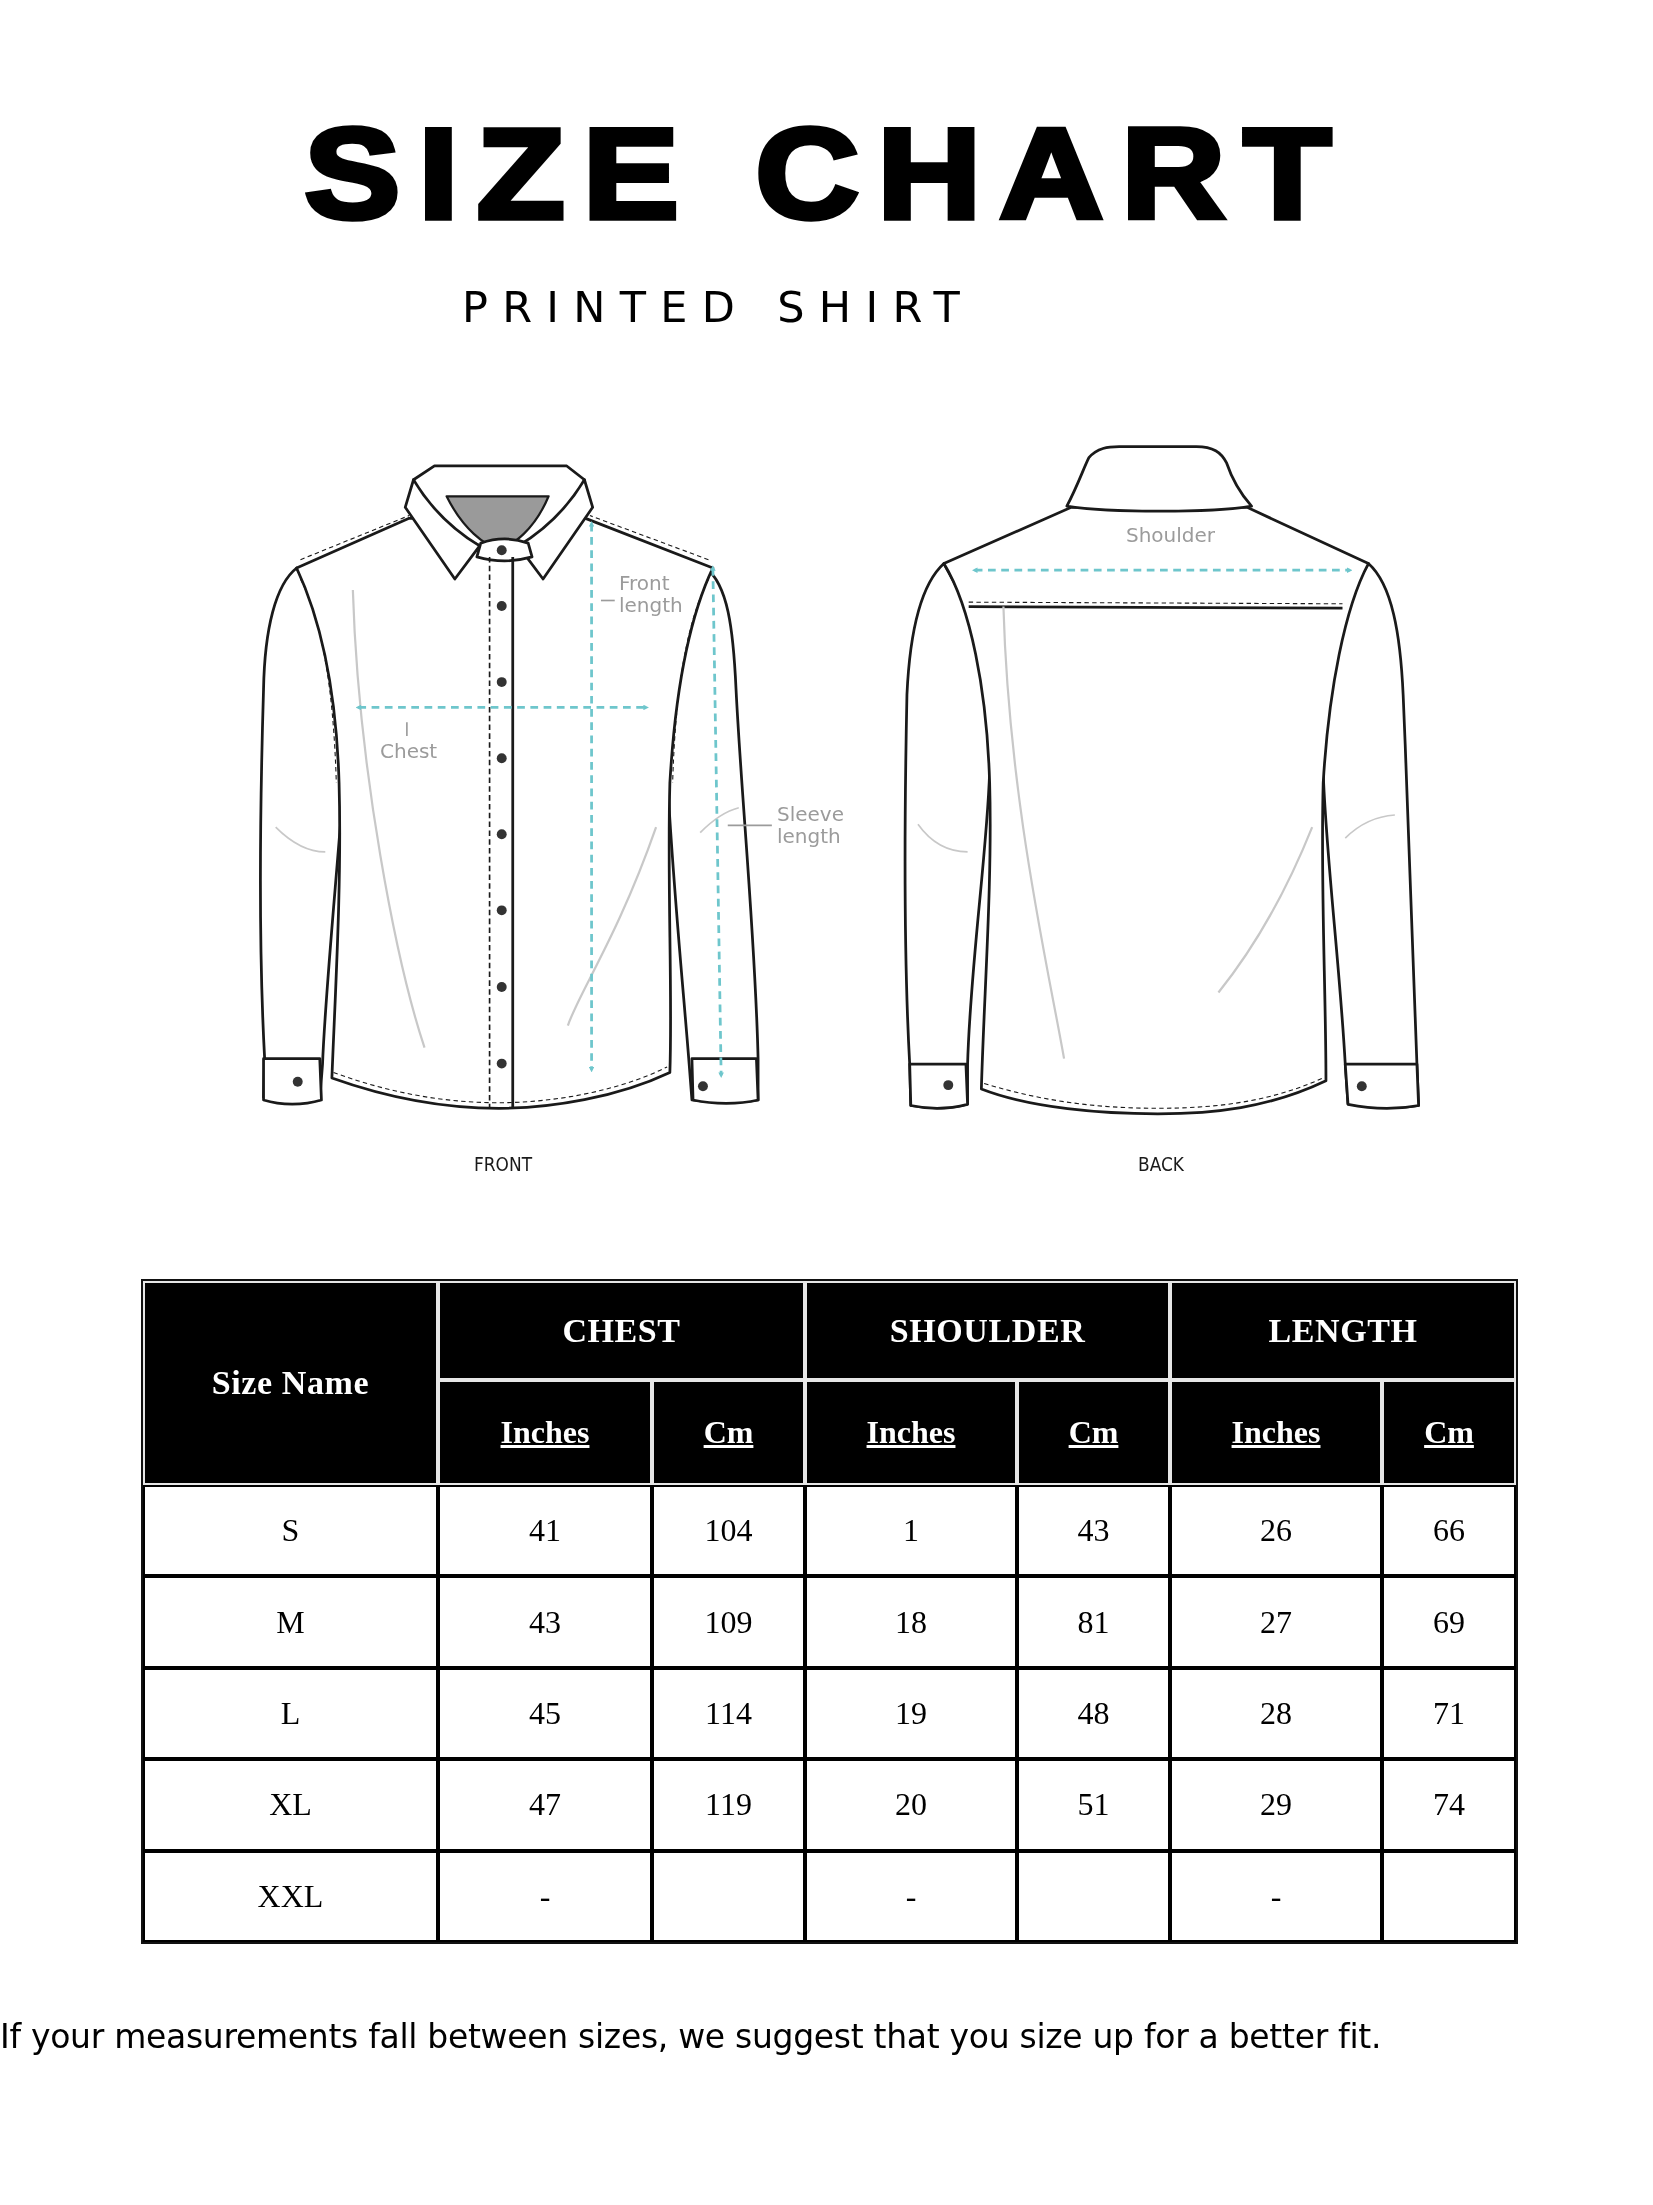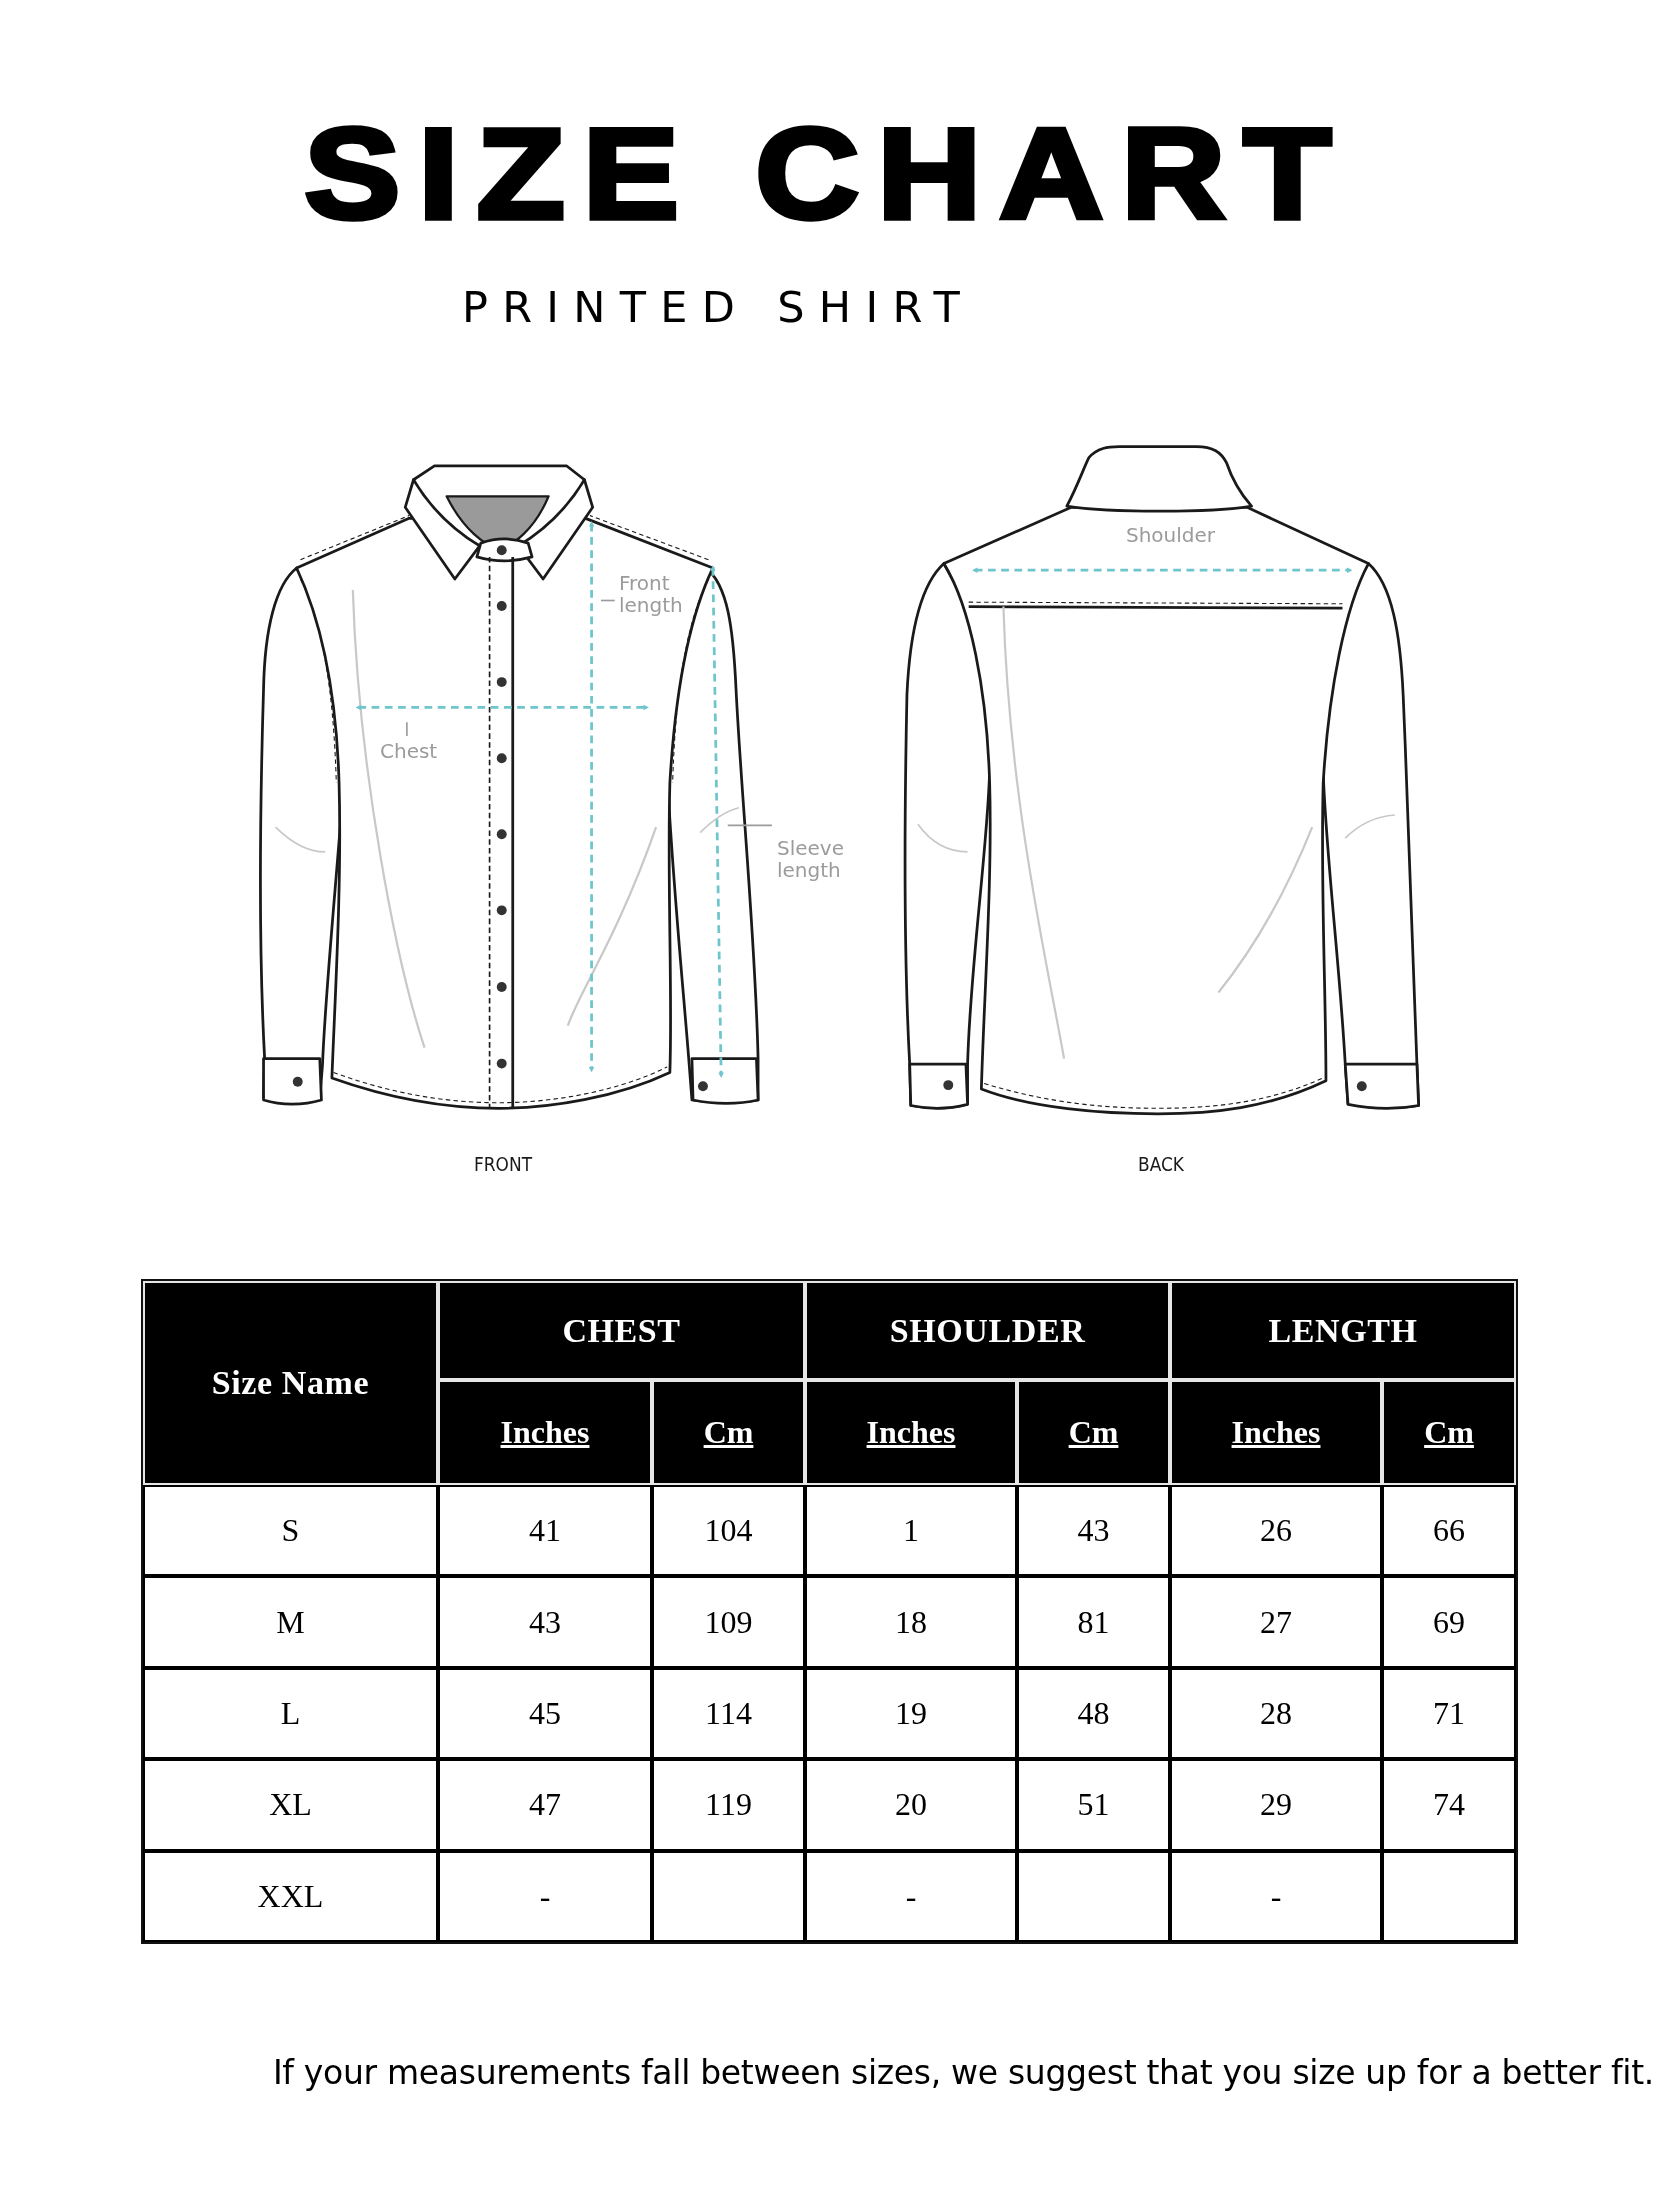--- a/index.html
+++ b/index.html
@@ -34,24 +34,23 @@
     background: #000; color: #fff; font-weight: 700;
     border: 2.2px solid #e6e6e6; font-size: 33px; padding: 0; text-align: center;
   }
   .size-table th.group { height: 95px; font-size: 34px; letter-spacing: 0.6px; }
   .size-table th.unit { height: 101px; font-size: 32px; text-decoration: underline; }
   .size-table td {
     border: 2.8px solid #000; text-align: center; font-size: 32px; font-weight: 400;
     height: 87px; padding: 0; color: #000;
   }
   .footer {
-    position: absolute; left: 0; width: 1654px; top: 2012px; text-align: right;
+    position: absolute; left: 0; width: 1654px; top: 2012px; text-align: left;
     font-family: "DejaVu Sans", sans-serif; font-size: 33px; line-height: 50px; color: #000;
     letter-spacing: -0.3px;
-    margin-top: 36px;
   }
 </style>
 </head>
 <body>
 
 <div class="title">SIZE CHART</div>
 <div class="subtitle">PRINTED SHIRT</div>
 
 <svg class="diagram" viewBox="0 780 3000 1300" width="1654" height="717" xmlns="http://www.w3.org/2000/svg">
   <defs>
@@ -148,21 +147,21 @@
   <g stroke="#6ec6cc" stroke-width="5" stroke-dasharray="14 10" fill="none">
     <line x1="1768" y1="1034" x2="2448" y2="1034" marker-start="url(#arrowTeal)" marker-end="url(#arrowTeal)"></line>
   </g>
 </svg>
 
 <div class="meas-label" style="left:619px; top:572px;">
   <div>Front</div>
   <div>length</div>
 </div>
 <div class="meas-label" style="left:380px; top:740px;">Chest</div>
-<div class="meas-label" style="left:777px; top:837px;">
+<div class="meas-label" style="left:777px; top:803px;">
   <div>Sleeve</div>
   <div>length</div>
 </div>
 <div class="meas-label" style="left:1126px; top:524px;">Shoulder</div>
 
 <div class="view-label" style="left:503px;">FRONT</div>
 <div class="view-label" style="left:1161px;">BACK</div>
 
 <table class="size-table">
   <colgroup>

